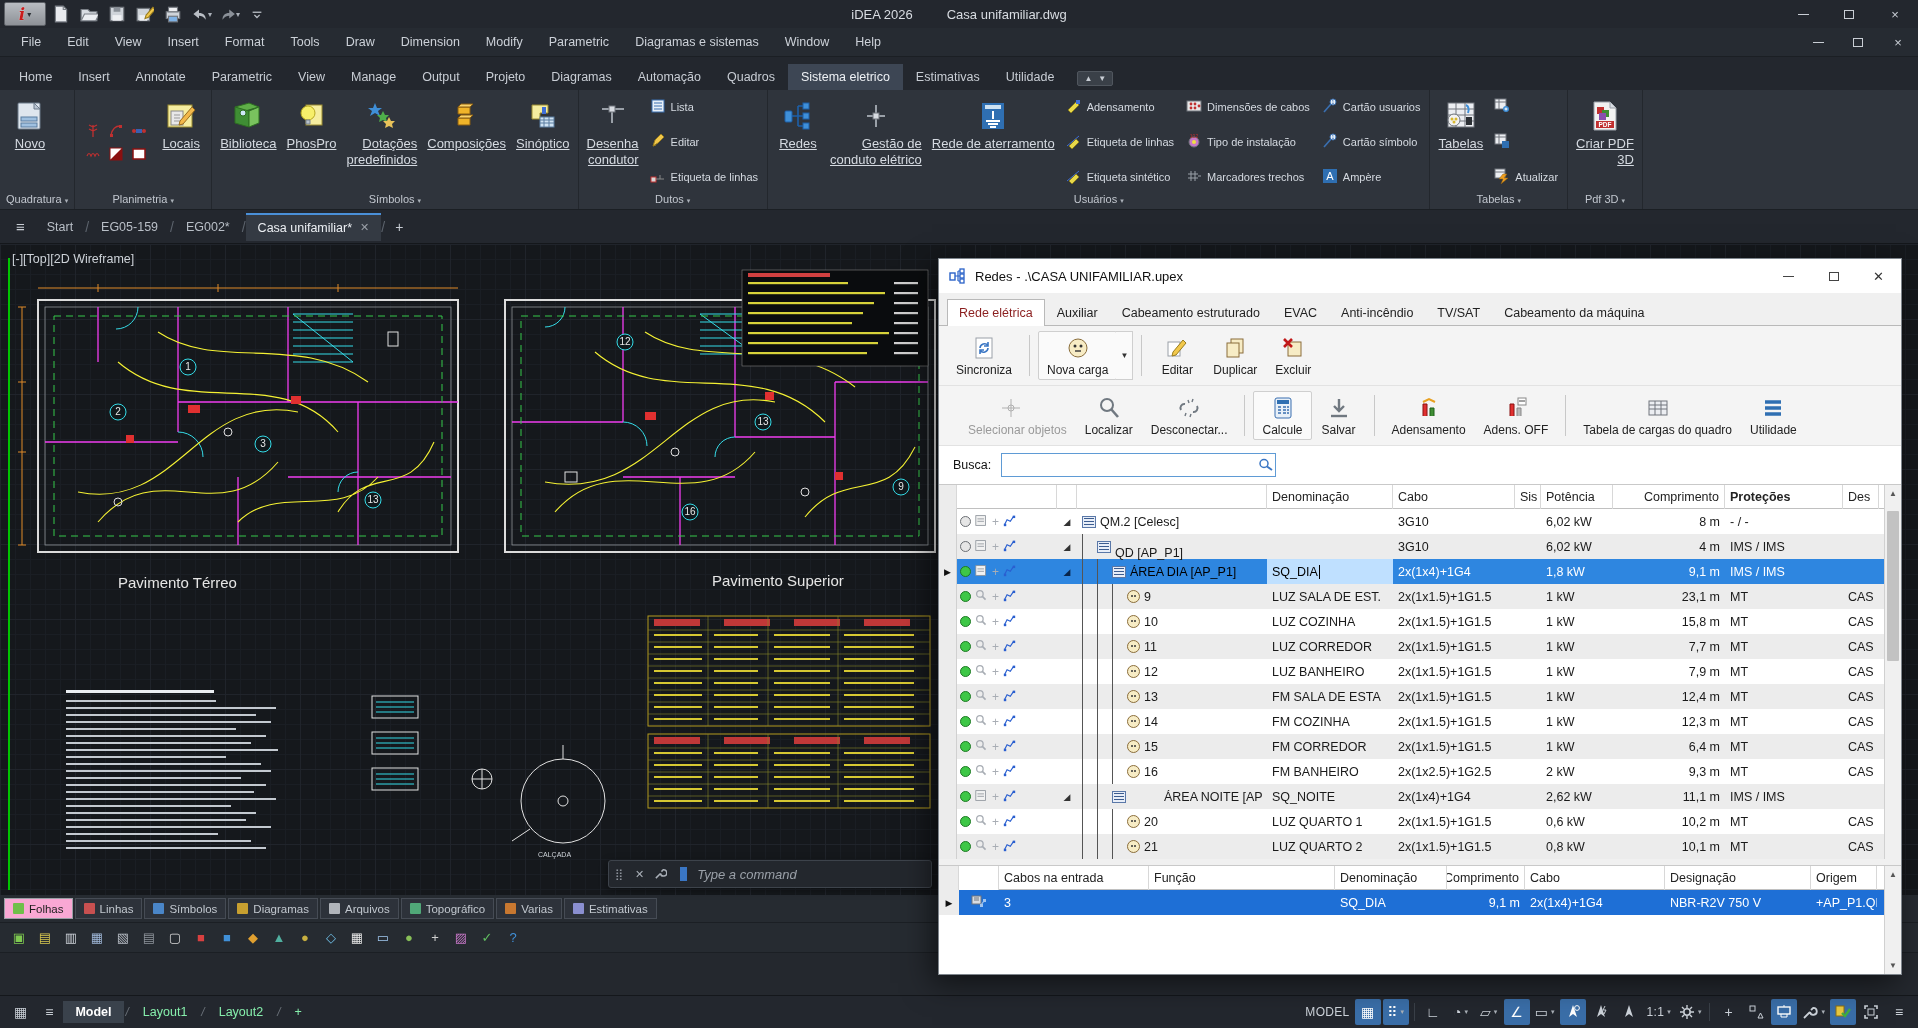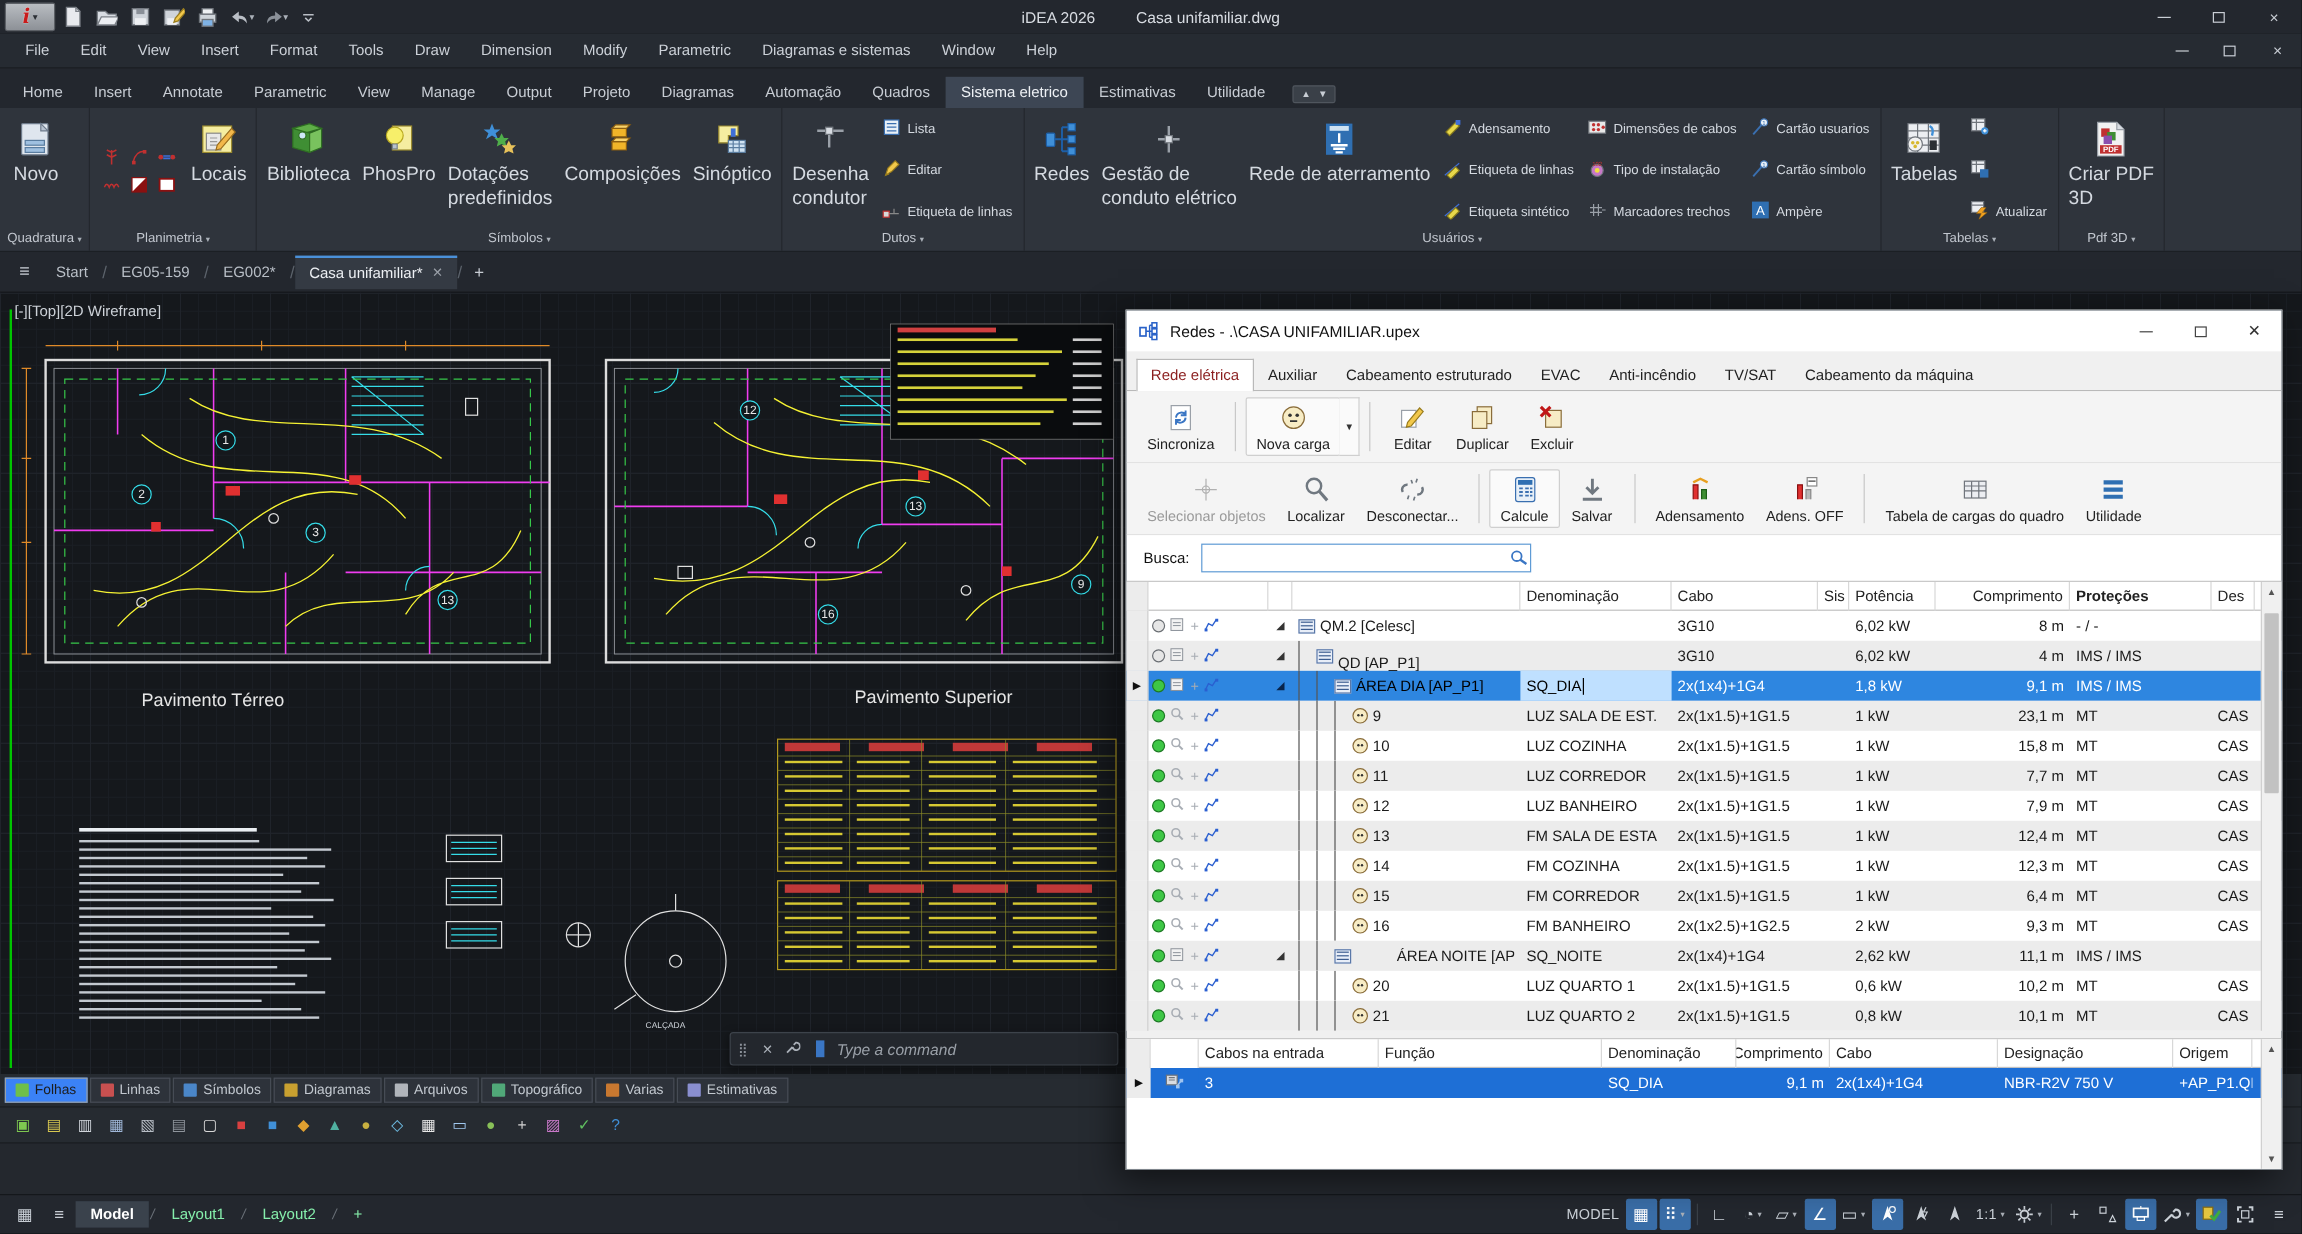--- a/index.html
+++ b/index.html
@@ -32,21 +32,21 @@
   .rtab.active{background:#3d4654;color:#eef1f5;}
   .rtoggle{margin-left:10px;margin-bottom:4px;display:flex;align-items:center;background:#3a4048;border:1px solid #50565e;border-radius:2px;padding:2px 6px;gap:6px;color:#c8cdd4;font-size:8px;}
   
   .ribbon{height:120px;background:#2f343c;display:flex;flex:0 0 auto;border-bottom:1px solid #1b1f24;}
   .panel{display:flex;flex-direction:column;border-right:1px solid #23272d;flex:0 0 auto;}
   .pbody{flex:1;display:flex;align-items:stretch;padding:4px 4px 0 4px;gap:2px;}
   .plabel{height:19px;text-align:center;color:#c2c7cf;font-size:11px;line-height:18px;white-space:nowrap;padding:0 6px;}
   .plabel .dar{font-size:7px;margin-left:3px;}
   .rbig{display:flex;flex-direction:column;align-items:center;padding:2px 4px;border-radius:2px;min-width:52px;}
   .rbig .ric{height:40px;display:flex;align-items:center;justify-content:center;}
-  .rbig .rlb{font-size:16px;color:#d5dae1;text-align:left;line-height:1.25;white-space:pre-line;}
+  .rbig .rlb{font-size:13px;color:#d5dae1;text-align:right;line-height:1.25;white-space:pre-line;text-decoration:underline;}
   .rcol{display:flex;flex-direction:column;justify-content:space-between;padding:3px 2px;}
   .rsm{display:flex;align-items:center;gap:5px;font-size:11px;color:#d5dae1;white-space:nowrap;padding:1px 3px;}
   .pgrid{display:grid;grid-template-columns:20px 20px 20px;grid-template-rows:20px 20px;gap:3px;align-self:center;margin:0 4px;}
   .pgrid span{display:flex;align-items:center;justify-content:center;}
   
   .doctabs{height:34px;background:#23272e;display:flex;align-items:center;padding-left:6px;flex:0 0 auto;border-bottom:1px solid #14171b;}
   .dham{color:#c8cdd4;font-size:15px;padding:0 10px;}
   .dtab{padding:6px 12px;color:#b9bfc7;font-size:12.5px;display:flex;align-items:center;gap:8px;}
   .dtab.active{background:#343a43;color:#eceff3;border-top:2px solid #4a90d9;}
   .dtab .x{color:#9aa0a8;font-size:11px;}
@@ -73,21 +73,21 @@
   .strlbl{fill:#cfd4da;font-size:7px;}
   .gframe{stroke:#00c400;stroke-width:2;}
   .cmdbar{position:absolute;left:608px;top:616px;width:324px;height:28px;background:#23272d;border:1px solid #3d434b;border-radius:3px;display:flex;align-items:center;z-index:4;box-shadow:0 2px 8px rgba(0,0,0,.4);}
   .cmdgrip{color:#8c929a;font-size:11px;padding:0 6px;letter-spacing:1px;}
   .cmdico{color:#aab0b8;font-size:11px;padding:0 5px;}
   .cmdtxt{color:#9aa0a8;font-style:italic;font-size:13px;padding-left:10px;}
   .cmdcaret{width:7px;height:14px;background:#3a76c4;margin-left:8px;}
   
   .sheettabs{height:27px;background:#262b31;display:flex;align-items:center;padding-left:4px;gap:2px;flex:0 0 auto;}
   .stab{display:flex;align-items:center;gap:5px;border:1px solid #464c55;background:#2d323a;color:#c2c8cf;font-size:11.5px;padding:2px 8px;height:21px;}
-  .stab.active{background:#3b82f6;color:#1d1d1d;border-color:#9aa0a6;}
+  .stab.active{background:#f9a8d4;color:#1d1d1d;border-color:#9aa0a6;}
   .sico{width:11px;height:11px;display:inline-block;border-radius:1px;}
   
   .iconstrip{height:30px;background:#262b31;display:flex;align-items:center;gap:4px;padding-left:8px;flex:0 0 auto;border-top:1px solid #1b1f24;}
   .tsi{width:22px;height:22px;display:flex;align-items:center;justify-content:center;font-size:13px;border-radius:2px;}
   .spacerband{height:43px;background:#24282e;flex:0 0 auto;border-top:1px solid #1b1f24;}
   
   .statusbar{height:33px;background:#23272e;display:flex;align-items:center;flex:0 0 auto;border-top:1px solid #14171b;padding:0 6px;}
   .ltabs{display:flex;align-items:center;gap:2px;}
   .lt-ico{color:#c6ccd3;font-size:14px;padding:0 8px;}
   .ltab{padding:4px 12px;color:#86efac;font-size:12.5px;}
@@ -108,21 +108,21 @@
   .dc .maxbox{width:10px;height:9px;border:1px solid #444;}
   .dc .minbar{width:11px;height:1px;background:#444;}
   .dtabs{height:33px;background:#f0f0f0;display:flex;align-items:flex-end;padding-left:8px;flex:0 0 auto;border-bottom:1px solid #b9b9b9;}
   .dtb{padding:6px 11px;font-size:12.5px;color:#222;border:1px solid transparent;border-bottom:none;position:relative;top:1px;}
   .dtb.active{background:#fff;border-color:#b9b9b9;color:#8b1f1f;}
   .dtoolbar{background:#f4f4f4;display:flex;align-items:stretch;padding:5px 8px;flex:0 0 auto;border-bottom:1px solid #e2e2e2;}
   .tgroup{display:flex;align-items:stretch;}
   .tsepv{width:1px;background:#c8c8c8;margin:4px 8px;}
   .tbtn{display:flex;flex-direction:column;align-items:center;justify-content:space-between;padding:4px 8px 2px;border:1px solid transparent;border-radius:2px;min-width:54px;}
   .tbtn .lbl{font-size:12px;color:#222;white-space:nowrap;margin-top:3px;}
-  .tbtn.disabled .lbl{color:#9a9a9a;}
+  .tbtn.disabled .lbl{color:#9a9a9a;margin-left:12px;}
   .tbtn.boxed{border-color:#cfcfcf;background:#fafafa;}
   .tbtn .ic{height:24px;display:flex;align-items:center;justify-content:center;}
   .tdrop{display:flex;align-items:center;font-size:8px;color:#333;padding:0 4px;border:1px solid #cfcfcf;border-left:none;background:#fafafa;margin-left:-1px;}
   .srow{height:38px;background:#fff;display:flex;align-items:center;padding-left:14px;flex:0 0 auto;gap:10px;}
   .srow label{font-size:12.5px;color:#111;}
   .sbox{width:275px;height:24px;border:1px solid #5f9bd5;display:flex;align-items:center;background:#fff;}
   .sbox input{flex:1;border:none;outline:none;height:100%;font-size:12px;padding:0 6px;font-family:inherit;background:transparent;}
   
   .gridwrap{flex:0 0 auto;background:#fff;position:relative;border-top:1px solid #c9c9c9;}
   .ghead,.grow{display:flex;align-items:center;}

